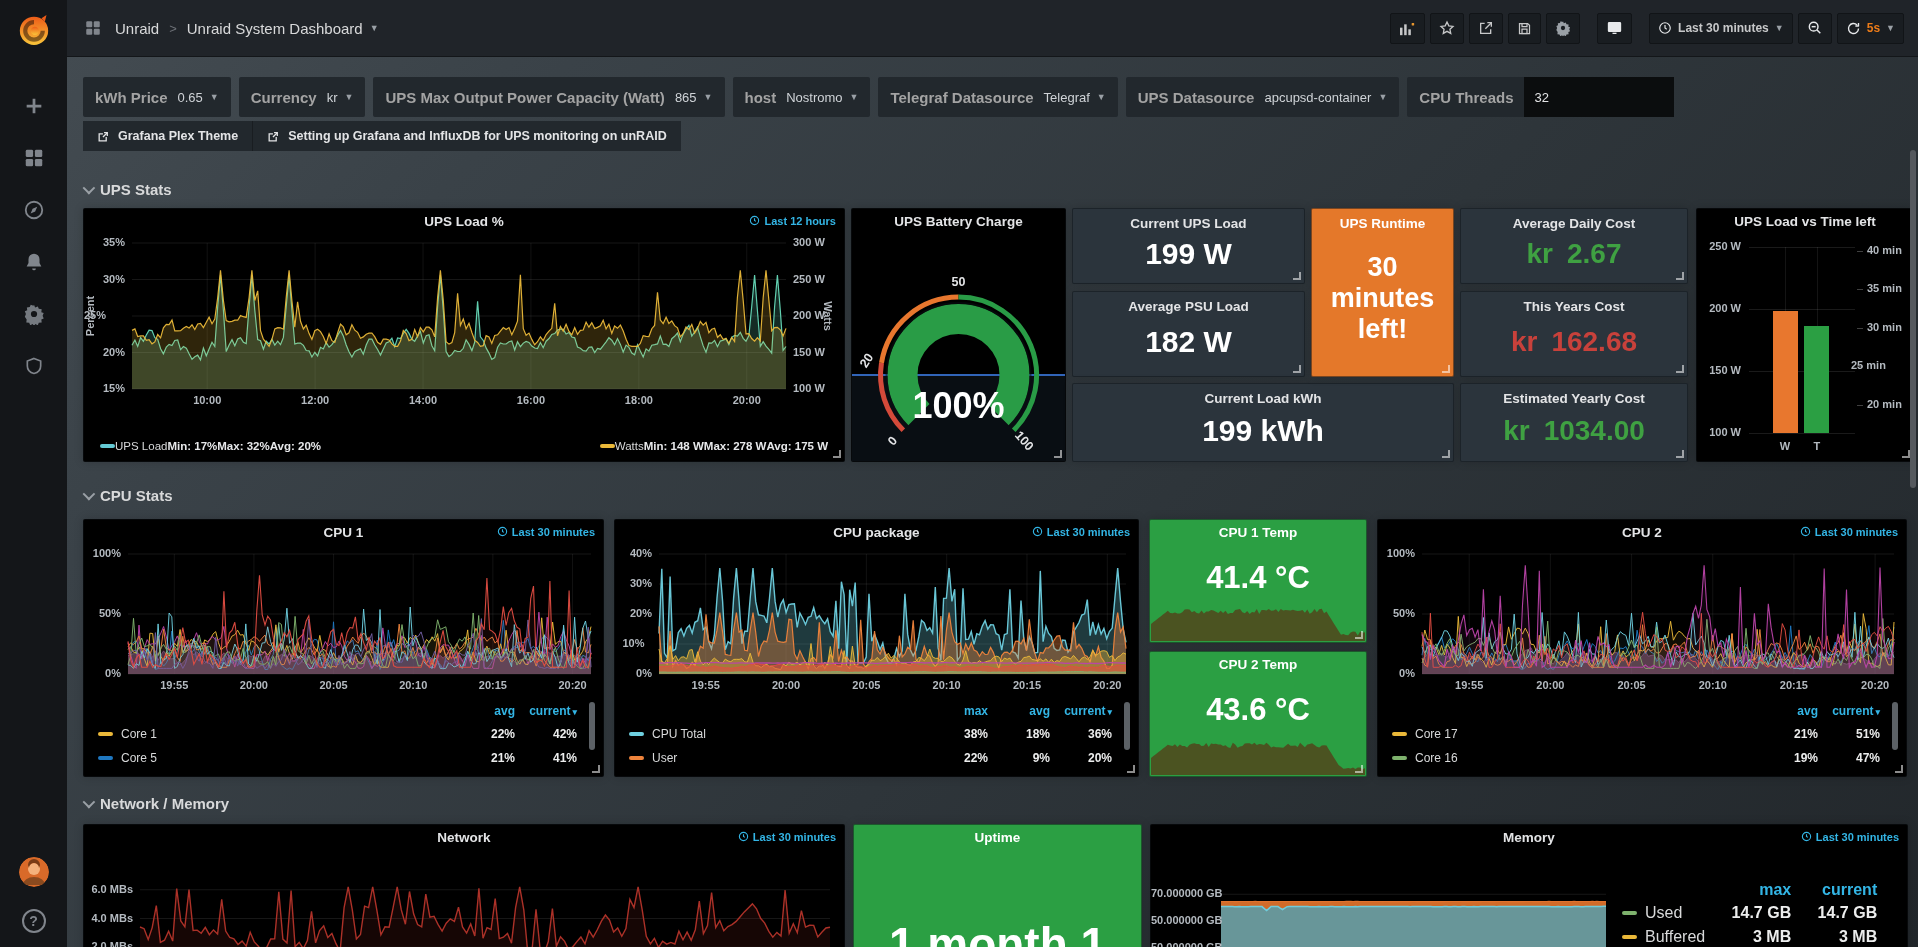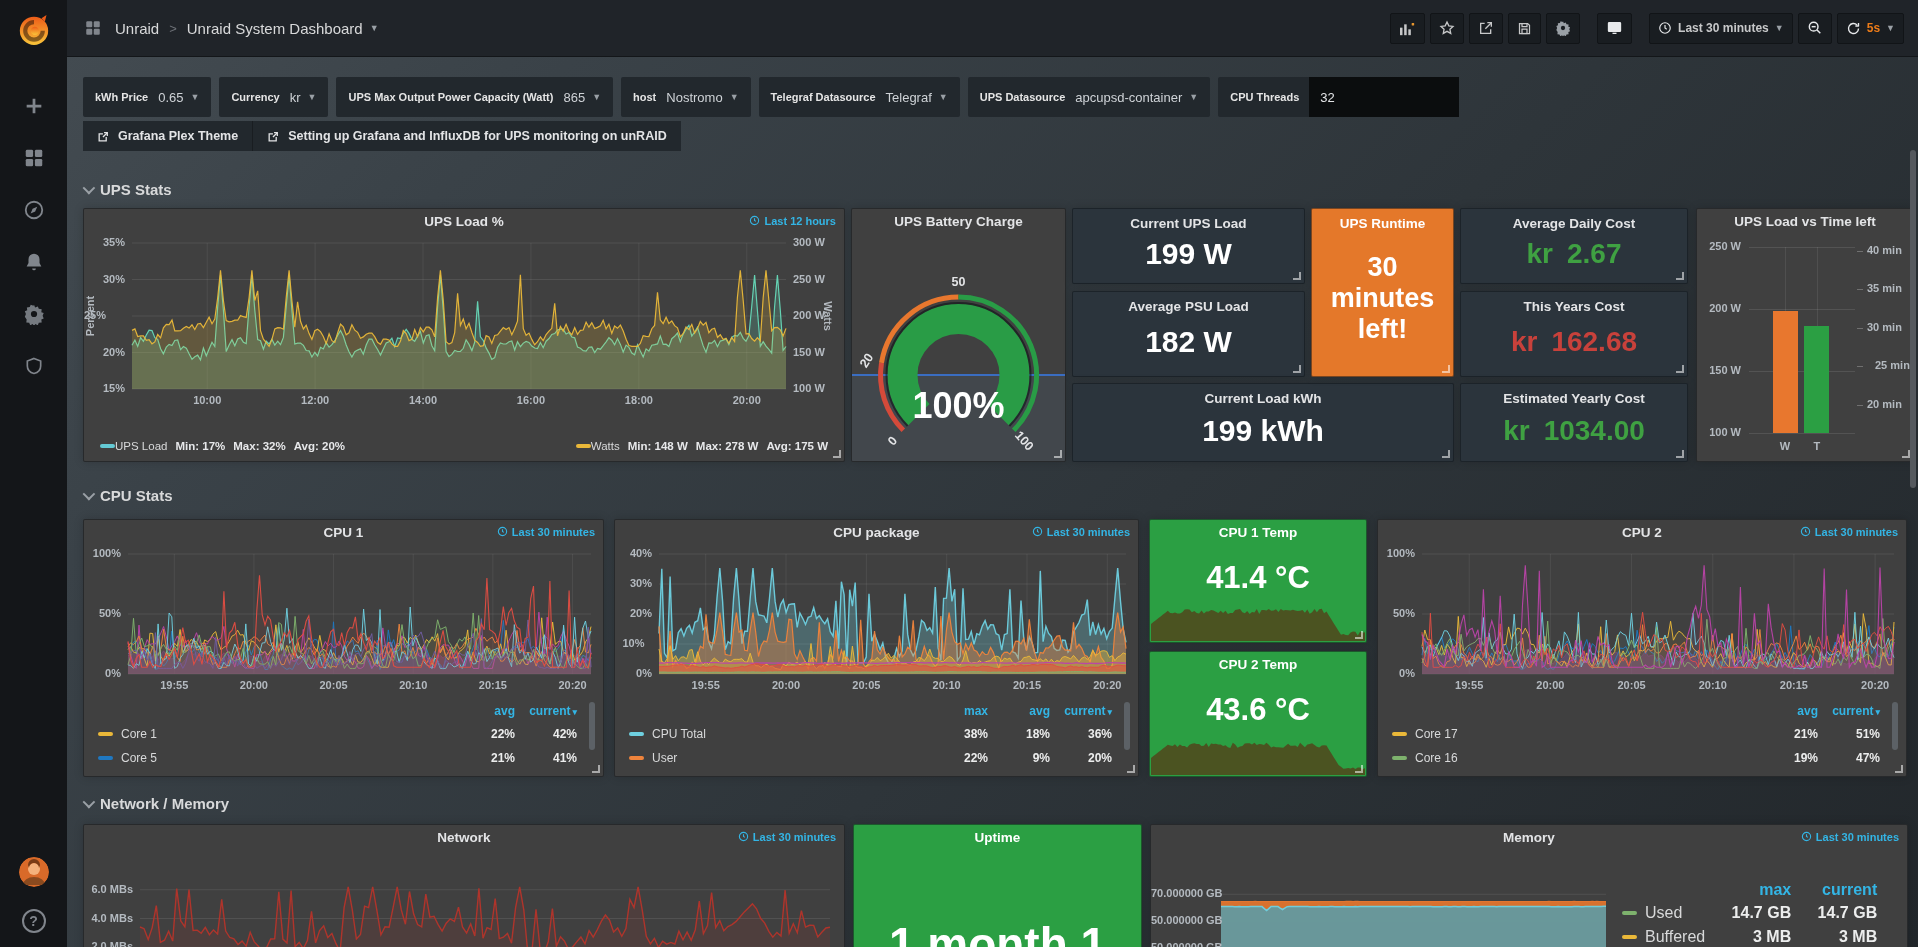--- a/index.html
+++ b/index.html
@@ -30,40 +30,40 @@
   .nav-right { margin-left:auto; display:flex; align-items:center; gap:5px; }
   .nav-btn { height:31px; min-width:33px; padding:0 8px; background:#191d21; border:1px solid #111417; border-radius:2px;
              display:flex; align-items:center; justify-content:center; gap:6px; color:#c7c8c9; cursor:pointer; font-size:12px; font-weight:bold; }
   .nav-btn.gap { margin-left:12px; }
   .caret { font-size:9px; color:#9aa0a6; }
   .refresh-int { color:#eb7b18; }
   
   .dash { position:absolute; left:67px; top:57px; right:0; bottom:0; overflow:hidden; }
   .submenu { position:absolute; left:16px; top:20px; display:flex; gap:8px; }
   .var-box { height:40px; background:#22282d; border-radius:2px; display:flex; align-items:center; padding:0 12px; gap:10px; cursor:pointer; }
-  .var-label { font-size:11px; font-weight:bold; color:#e5e5e5; }
+  .var-label { font-size:15px; font-weight:bold; color:#a3a3a3; }
   .var-value { font-size:13px; color:#cfd3d7; display:flex; align-items:center; gap:7px; }
   .threads-box { height:40px; background:#22282d; border-radius:2px; display:flex; align-items:center; padding:0 0 0 12px; gap:10px; }
   .threads-input { width:150px; height:40px; background:#0b0d0e; border:1px solid #0b0d0e; color:#e3e4e6;
                    font-size:13px; padding:0 10px; font-family:"Liberation Sans",sans-serif; }
   .links { position:absolute; left:16px; top:64px; display:flex; }
   .link-box { height:30px; background:#22282d; display:flex; align-items:center; gap:8px; padding:0 14px;
               font-size:12.5px; font-weight:bold; color:#e3e4e6; cursor:pointer; }
   .link-box + .link-box { border-left:1px solid #191d21; }
   .section-head { position:absolute; left:16px; display:flex; align-items:center; gap:8px; font-size:15px;
                   font-weight:bold; color:#d8d9da; cursor:pointer; }
   .chev { width:9px; height:9px; border-right:2px solid #9aa0a6; border-bottom:2px solid #9aa0a6;
           transform:rotate(45deg) translateY(-2px); display:inline-block; }
   .sec-ups { top:124px; } .sec-cpu { top:430px; } .sec-nm { top:738px; }
   .row { position:absolute; left:16px; display:flex; }
   .row1 { top:151px; height:254px; gap:6px; }
   .row2 { top:462px; height:258px; gap:10px; }
   .row3 { top:767px; height:240px; gap:8px; }
   
-  .panel { background:#404040; border:1px solid rgba(14,18,22,.5); border-radius:2px; position:relative;
+  .panel { background:#000000; border:1px solid rgba(14,18,22,.5); border-radius:2px; position:relative;
            box-shadow:0 0 10px rgba(0,0,0,.18); display:flex; flex-direction:column; }
   .panel::after { content:""; position:absolute; right:3px; bottom:3px; width:6px; height:6px;
                   border-right:2px solid rgba(255,255,255,.55); border-bottom:2px solid rgba(255,255,255,.55); }
   .p-head { height:26px; position:relative; flex:none; }
   .p-title { text-align:center; font-size:13.5px; font-weight:bold; color:#e3e4e6; line-height:26px; cursor:pointer; }
   .p-time { position:absolute; right:8px; top:6px; display:flex; align-items:flex-start; gap:4px;
             color:#33b5e5; font-size:11px; font-weight:bold; cursor:pointer; }
   .chart-box { position:relative; flex:1; overflow:hidden; cursor:crosshair; }
   .tick { position:absolute; font-size:11px; font-weight:600; color:#b4bac0; white-space:nowrap; }
   .tick.xt { width:44px; text-align:center; }
@@ -73,21 +73,21 @@
   .p-bars { width:218px; }
   .p-cpu1 { width:521px; } .p-pkg { width:525px; } .col-temps { width:218px; display:flex; flex-direction:column; gap:8px; }
   .p-cpu2 { width:530px; }
   .p-net { width:762px; height:240px; } .p-uptime { width:289px; height:240px; } .p-mem { width:758px; height:240px; }
   
   .ups-legend { flex:none; height:26px; display:flex; justify-content:space-between; align-items:center;
                 padding:0 16px 4px 16px; font-size:11.5px; }
   .leg-item { display:flex; align-items:center; }
   .dash-key { width:15px; height:4px; border-radius:2px; display:inline-block; }
   .leg-name { color:#d8d9da; cursor:pointer; }
-  .leg-stat { font-weight:bold; color:#e7e8ea; margin-left:8px; }
+  .leg-stat { font-weight:bold; color:#e7e8ea; margin-left:0; }
   
   .lt { flex:none; position:relative; padding:2px 26px 6px 14px; font-size:12px; }
   .lt-h { display:flex; justify-content:flex-end; gap:0; height:22px; align-items:center; }
   .lt-col { width:62px; text-align:right; color:#33b5e5; font-weight:bold; cursor:pointer; }
   .lt-col.sorted::after { content:"▾"; font-size:9px; margin-left:2px; }
   .lt-r { display:flex; align-items:center; height:24px; }
   .lt-name { flex:1; display:flex; align-items:center; gap:8px; color:#d8d9da; cursor:pointer; }
   .lt-v { width:62px; text-align:right; font-weight:bold; color:#eceded; }
   .lt-scroll { position:absolute; right:8px; top:4px; width:6px; height:48px; background:#5c6166; border-radius:3px; }
   .mem-cols .lt-col, .mem-cols .lt-v { width:86px; }
@@ -508,21 +508,21 @@
           <span class="tick" style="top:129px;left:0;width:44px;text-align:right">150 W</span>
           <div class="grid-h" style="left:52px;width:106px;top:198px"></div>
           <span class="tick" style="top:191px;left:0;width:44px;text-align:right">100 W</span>
           <div class="rtick-dash" style="left:160px;top:15.72px"></div>
           <span class="tick" style="top:8.72px;left:170px">40 min</span>
           <div class="rtick-dash" style="left:160px;top:54.221999999999994px"></div>
           <span class="tick" style="top:47.221999999999994px;left:170px">35 min</span>
           <div class="rtick-dash" style="left:160px;top:92.724px"></div>
           <span class="tick" style="top:85.724px;left:170px">30 min</span>
           <div class="rtick-dash" style="left:160px;top:131.226px"></div>
-          <span class="tick" style="top:124.226px;left:178px">25 min</span>
+          <span class="tick" style="top:124.226px;left:154px">25 min</span>
           <div class="rtick-dash" style="left:160px;top:169.728px"></div>
           <span class="tick" style="top:162.728px;left:170px">20 min</span>
           <div class="grid-v" style="left:88.03999999999999px;top:12px;height:186px"></div>
           <div class="bar" style="left:75.53999999999999px;top:76.17px;height:121.83px;background:#e8772e"></div>
           <span class="tick" style="left:68.03999999999999px;top:205px;width:40px;text-align:center">W</span>
           <div class="grid-v" style="left:119.84px;top:12px;height:186px"></div>
           <div class="bar" style="left:107.34px;top:91.05000000000001px;height:106.94999999999999px;background:#2b9f43"></div>
           <span class="tick" style="left:99.84px;top:205px;width:40px;text-align:center">T</span>
         </div>
     </div>

